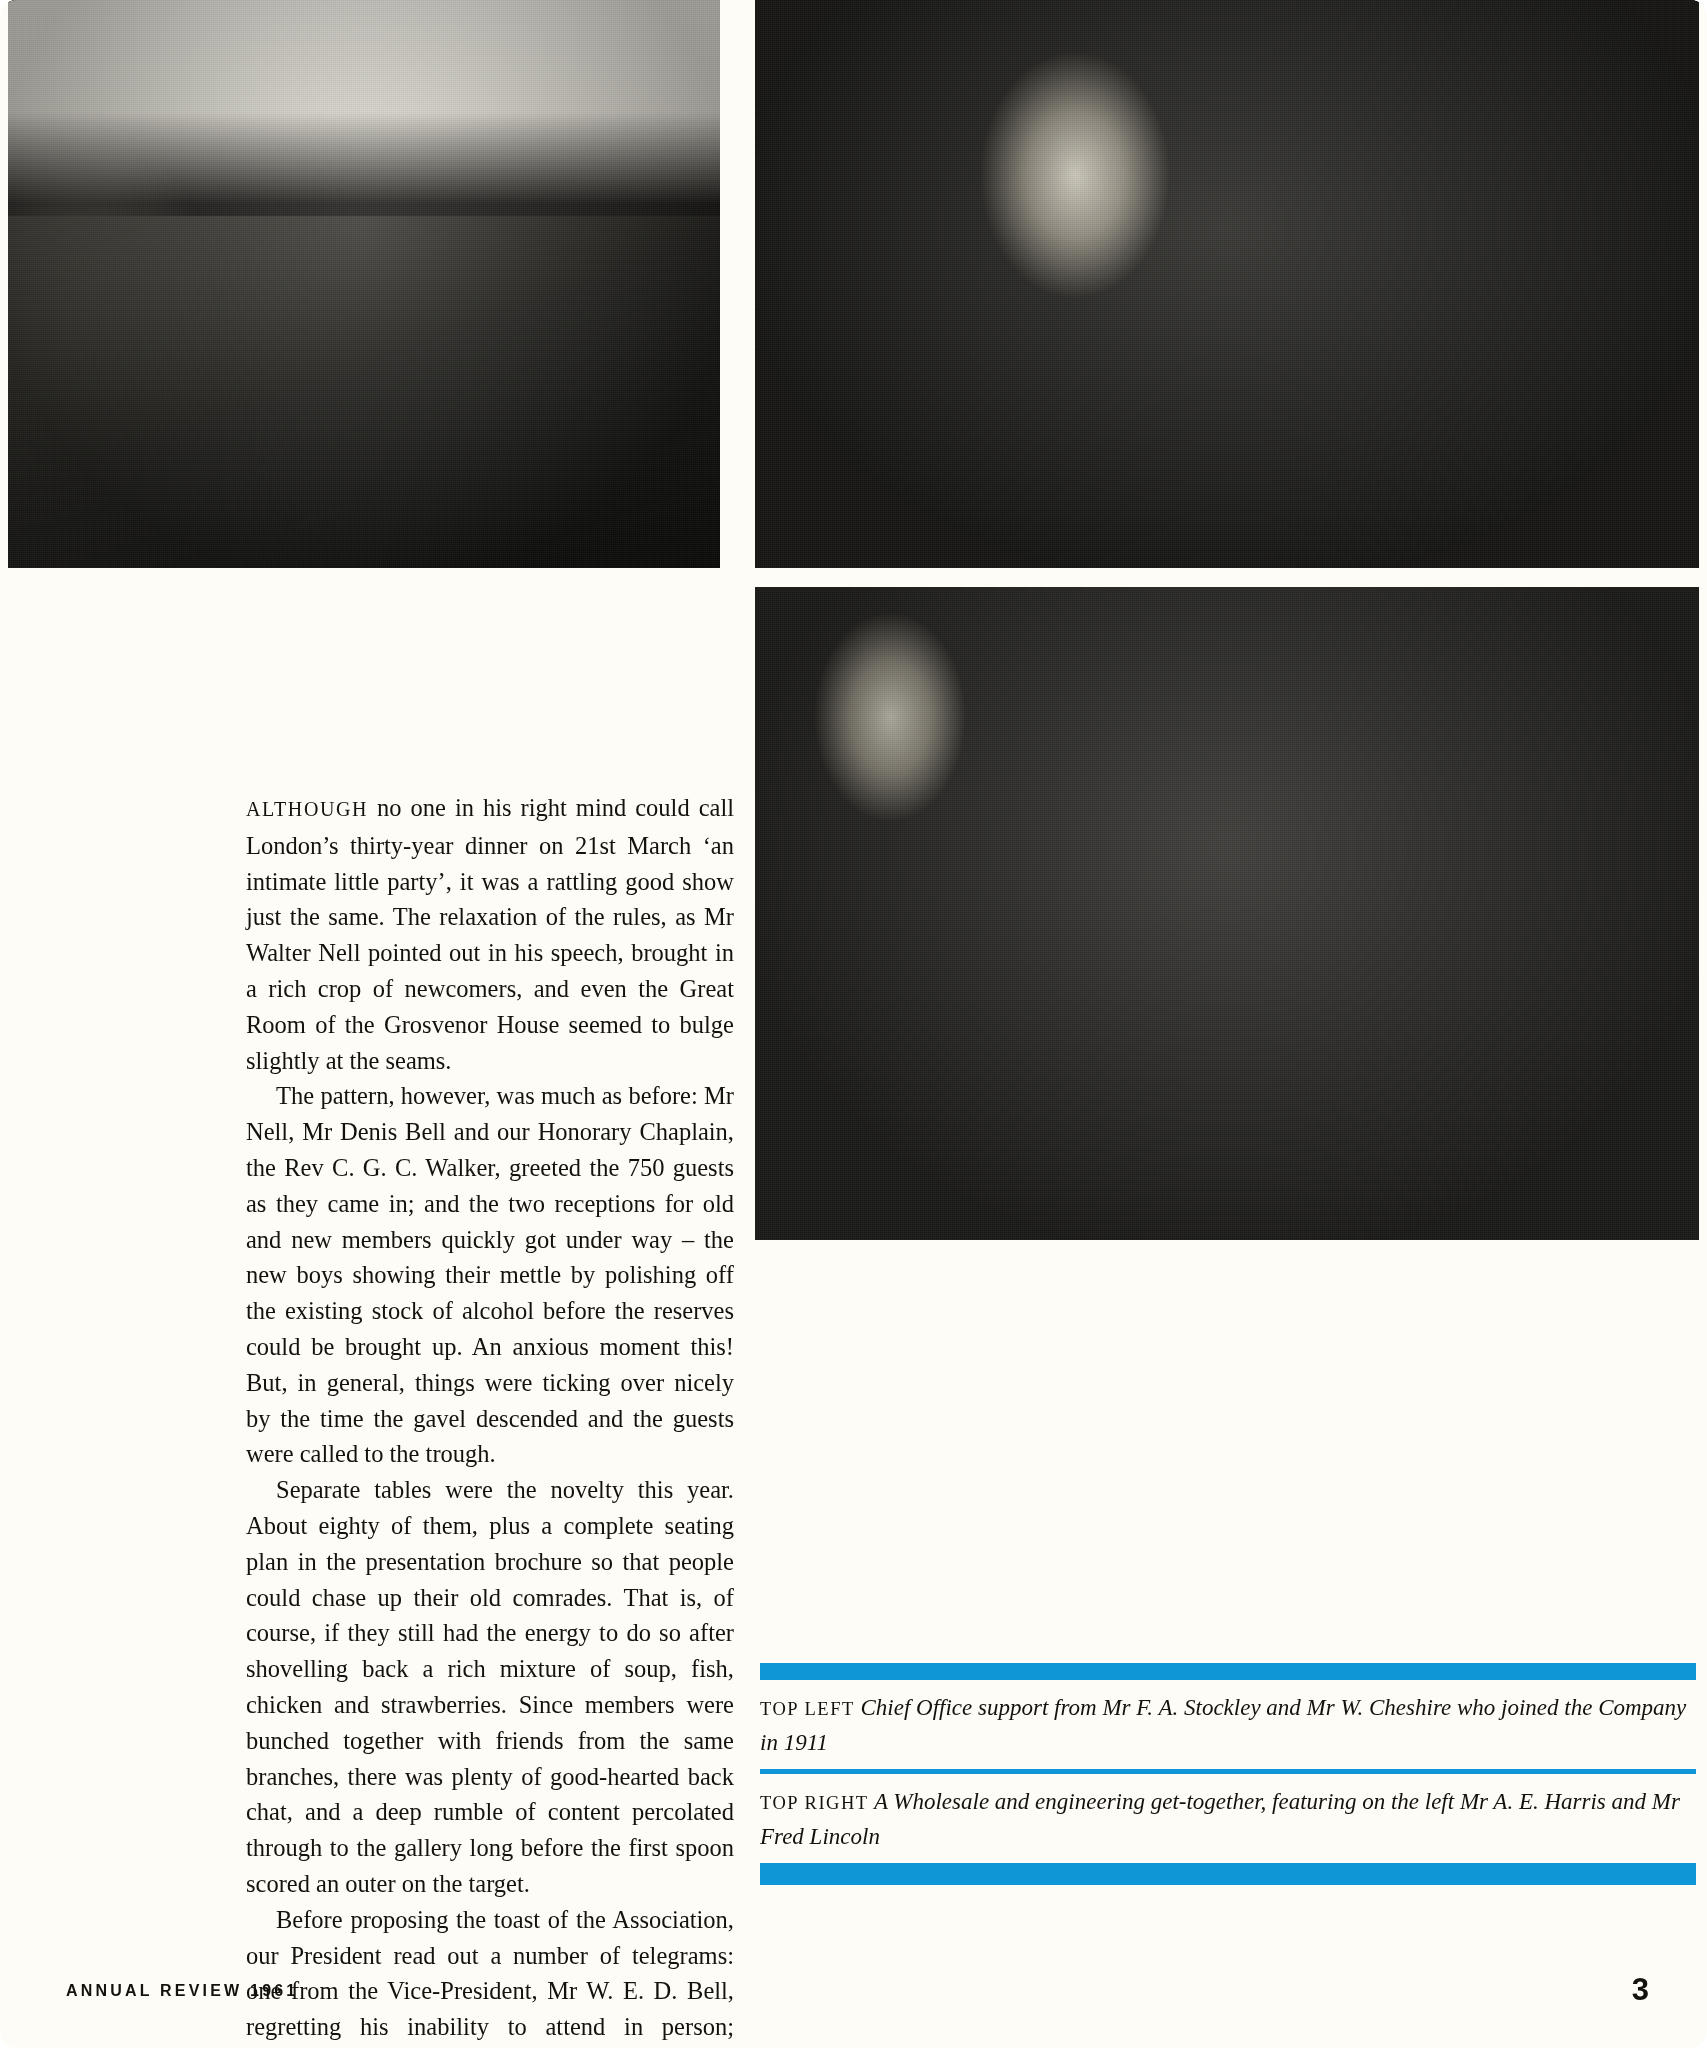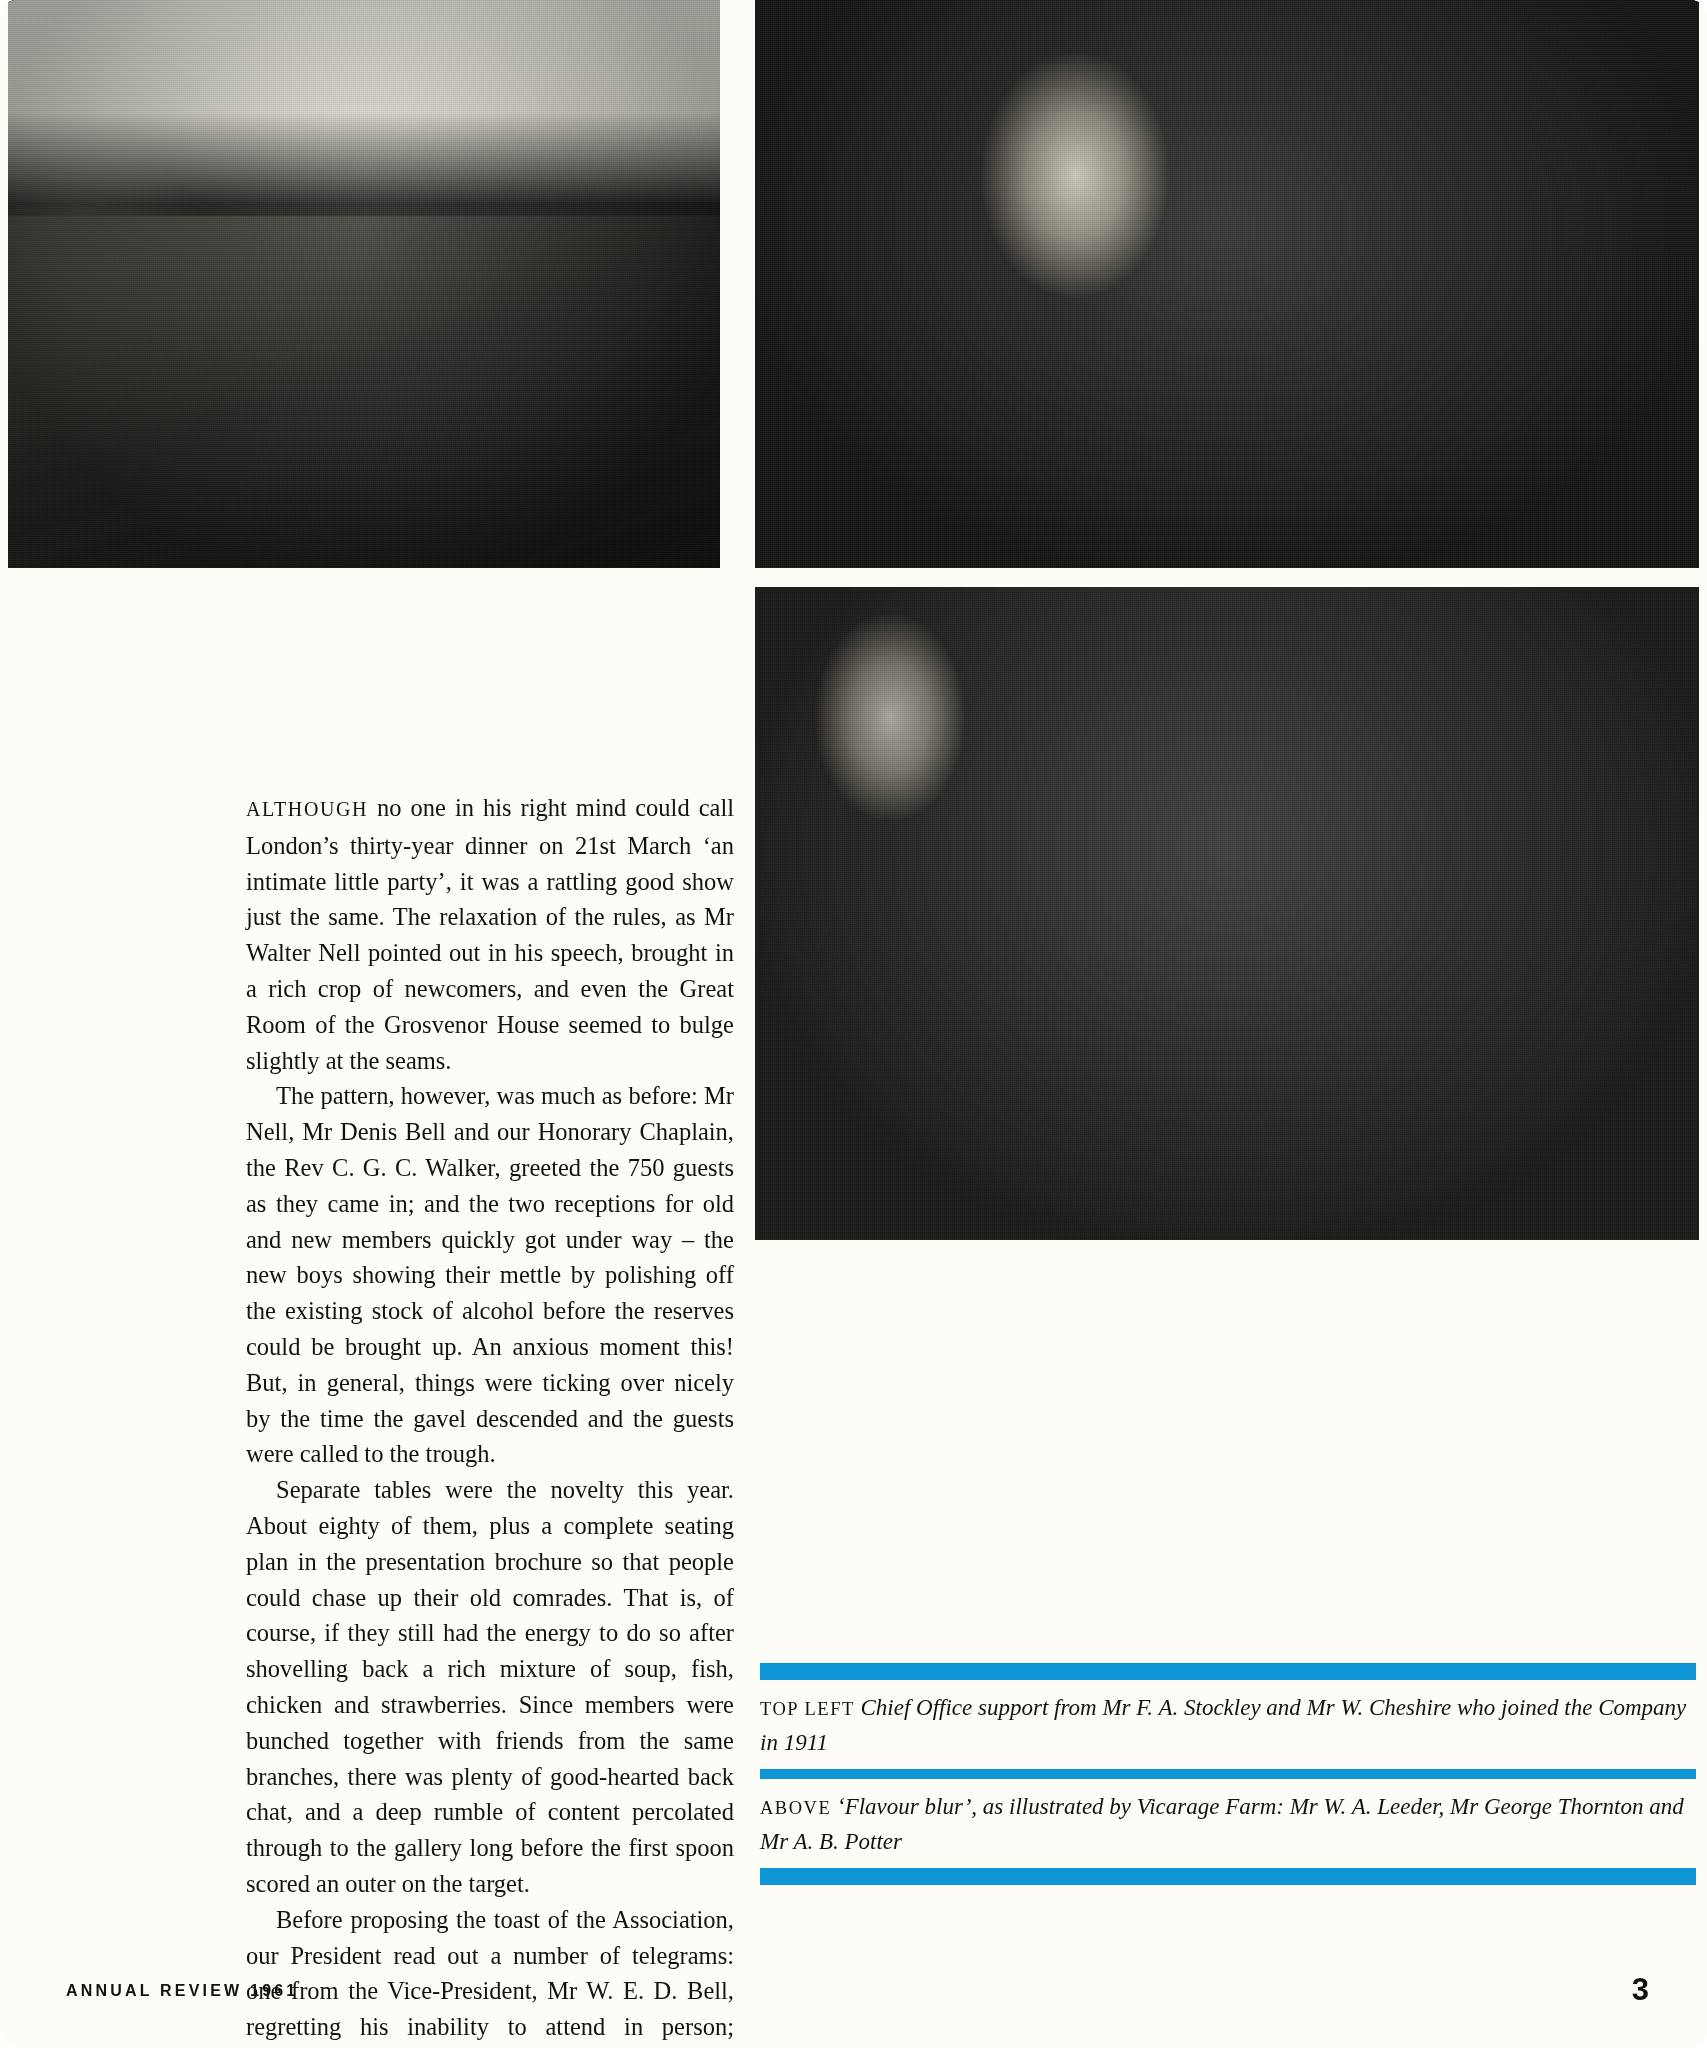--- a/index.html
+++ b/index.html
@@ -199,24 +199,24 @@
   </div>
 
   <div id="caption-block">
 
     <div class="rule rule-thick"></div>
 
     <div class="caption"><span class="cap-label">TOP LEFT</span> <span>Chief Office support from Mr F. A. Stockley and Mr W. Cheshire who joined the Company in 1911</span></div>
 
     <div class="rule rule-thin"></div>
 
+    <div class="caption"><span class="cap-label">TOP RIGHT</span> <span>A Wholesale and engineering get-together, featuring on the left Mr A. E. Harris and Mr Fred Lincoln</span></div>
 
     <div class="rule rule-thin"></div>
 
-    <div class="caption"><span class="cap-label">ABOVE</span> <span>‘Flavour blur’, as illustrated by Vicarage Farm: Mr W. A. Leeder, Mr George Thornton and Mr A. B. Potter</span></div>
 
     <div class="rule rule-thick rule-gap-bottom"></div>
   </div>
 
   <div id="footer-title">ANNUAL REVIEW 1961</div>
   <div id="page-number">3</div>
 
 </div>
 
 </body></html>

